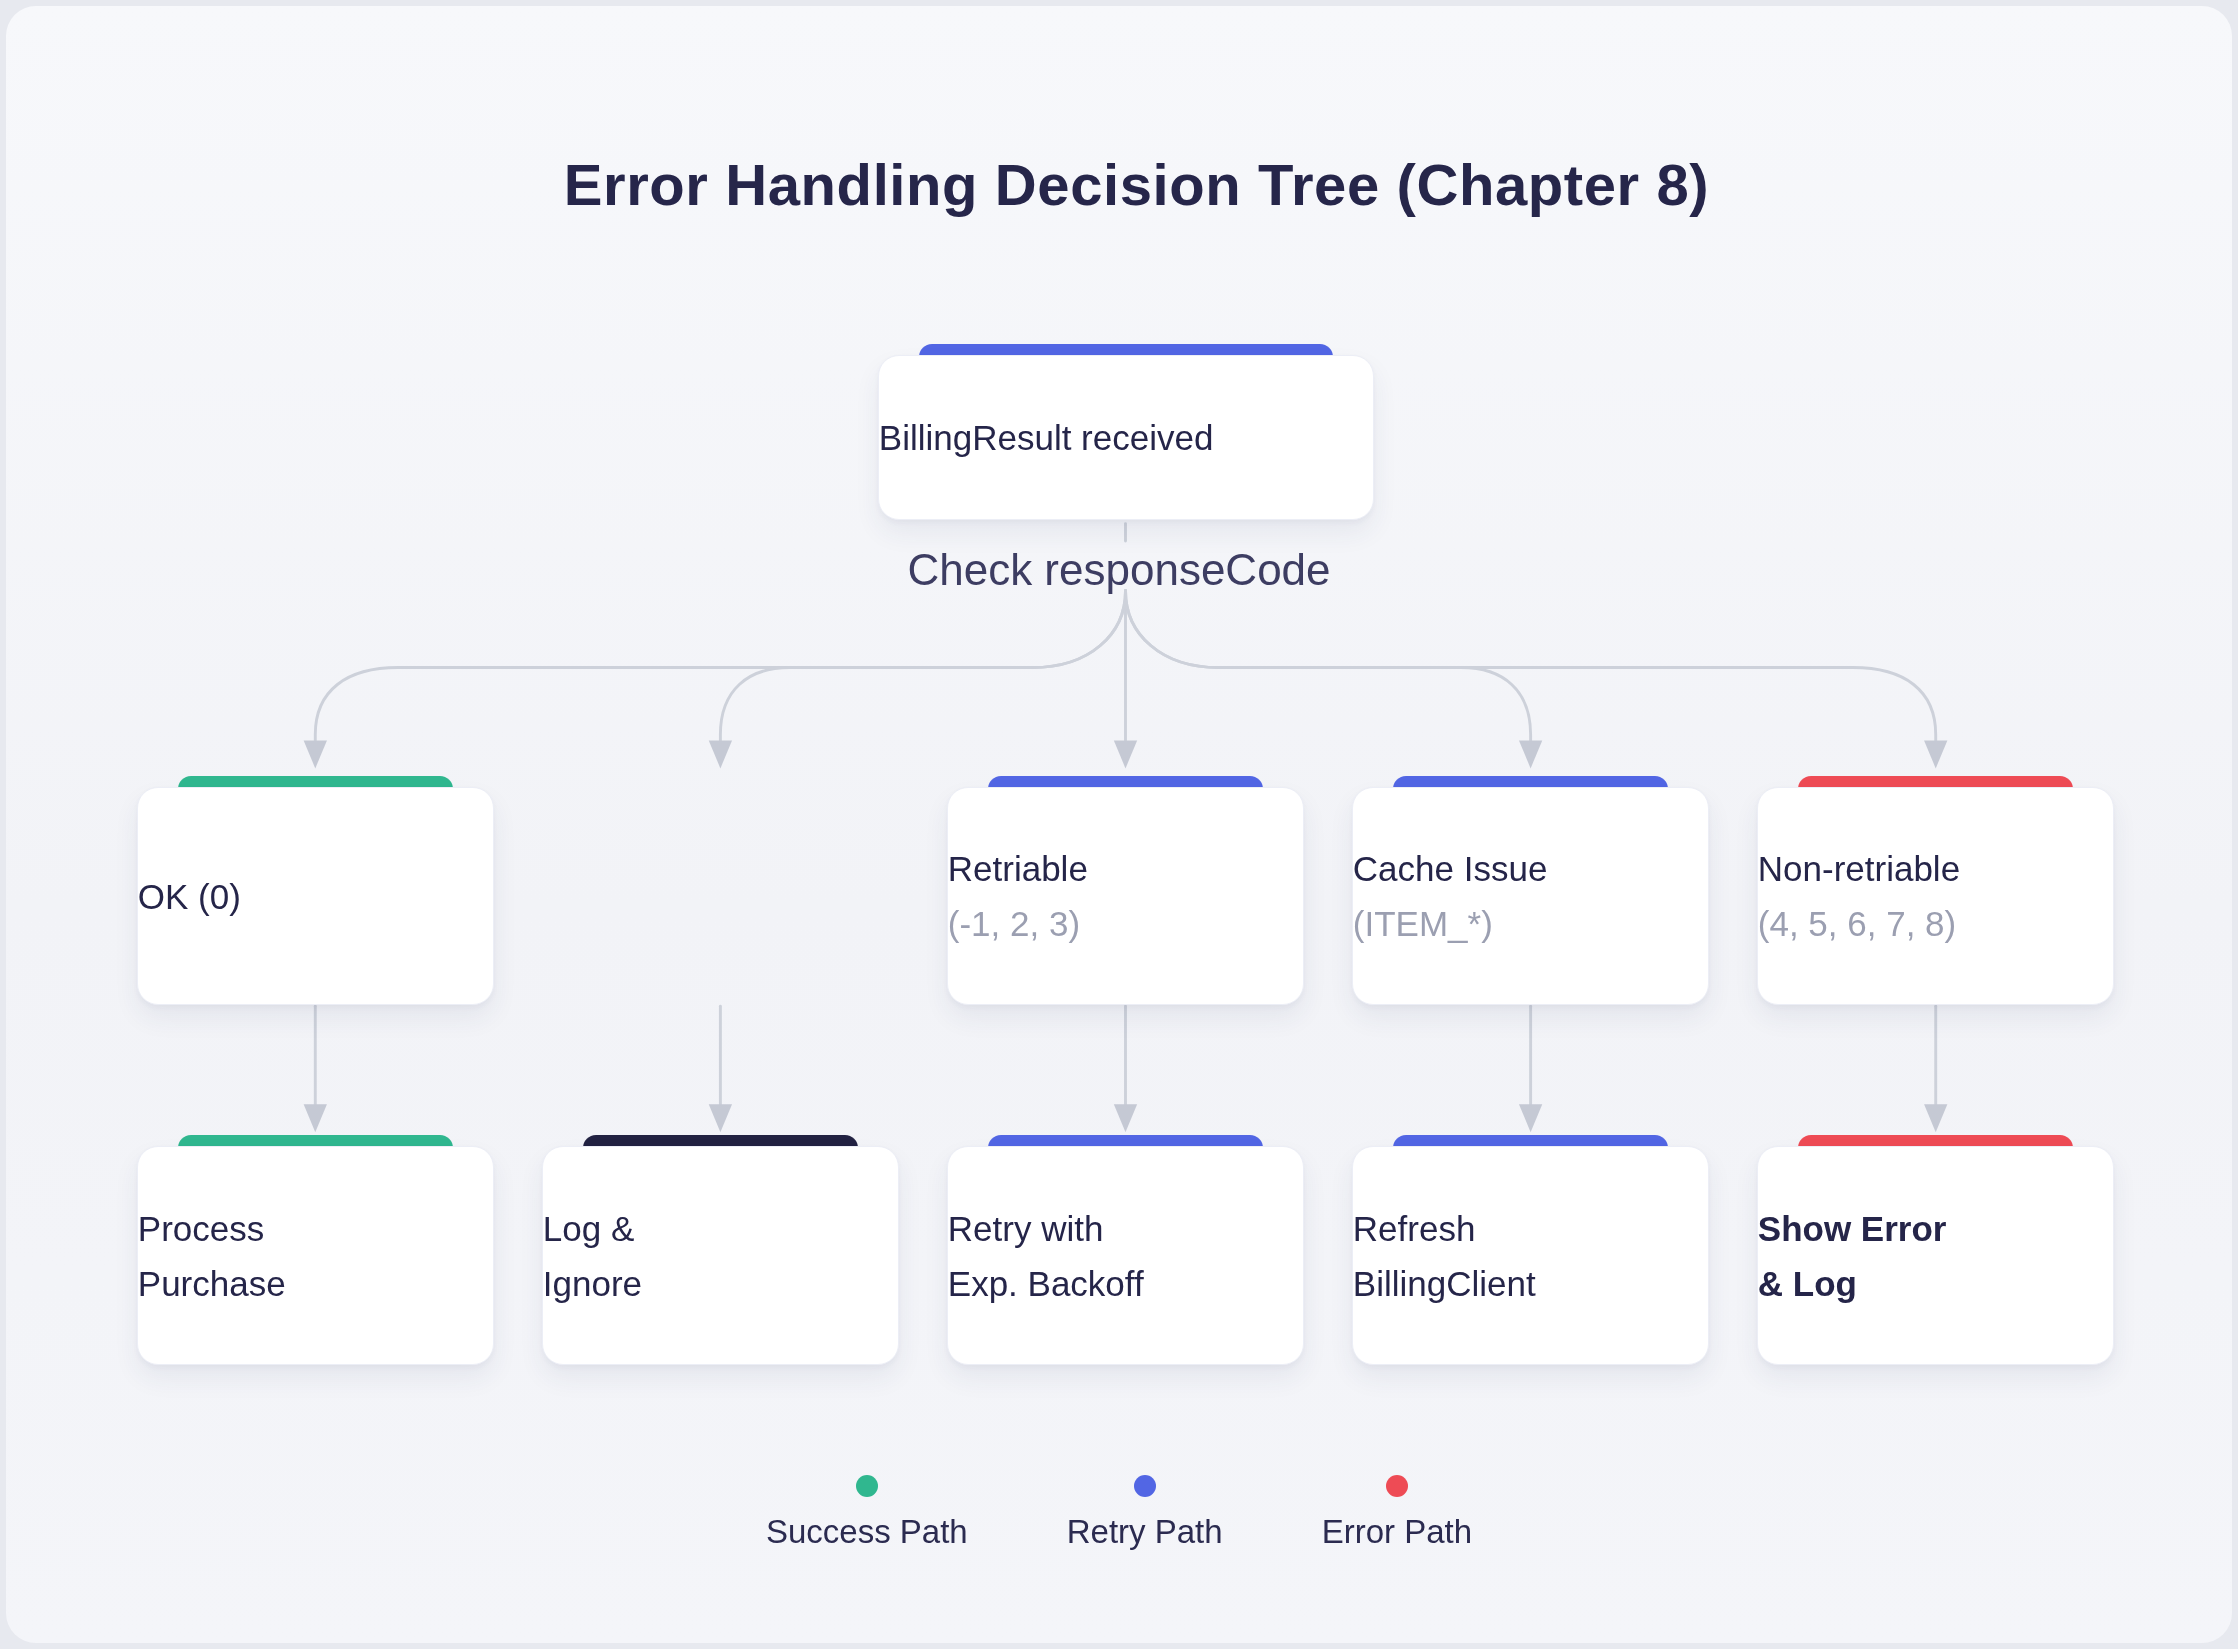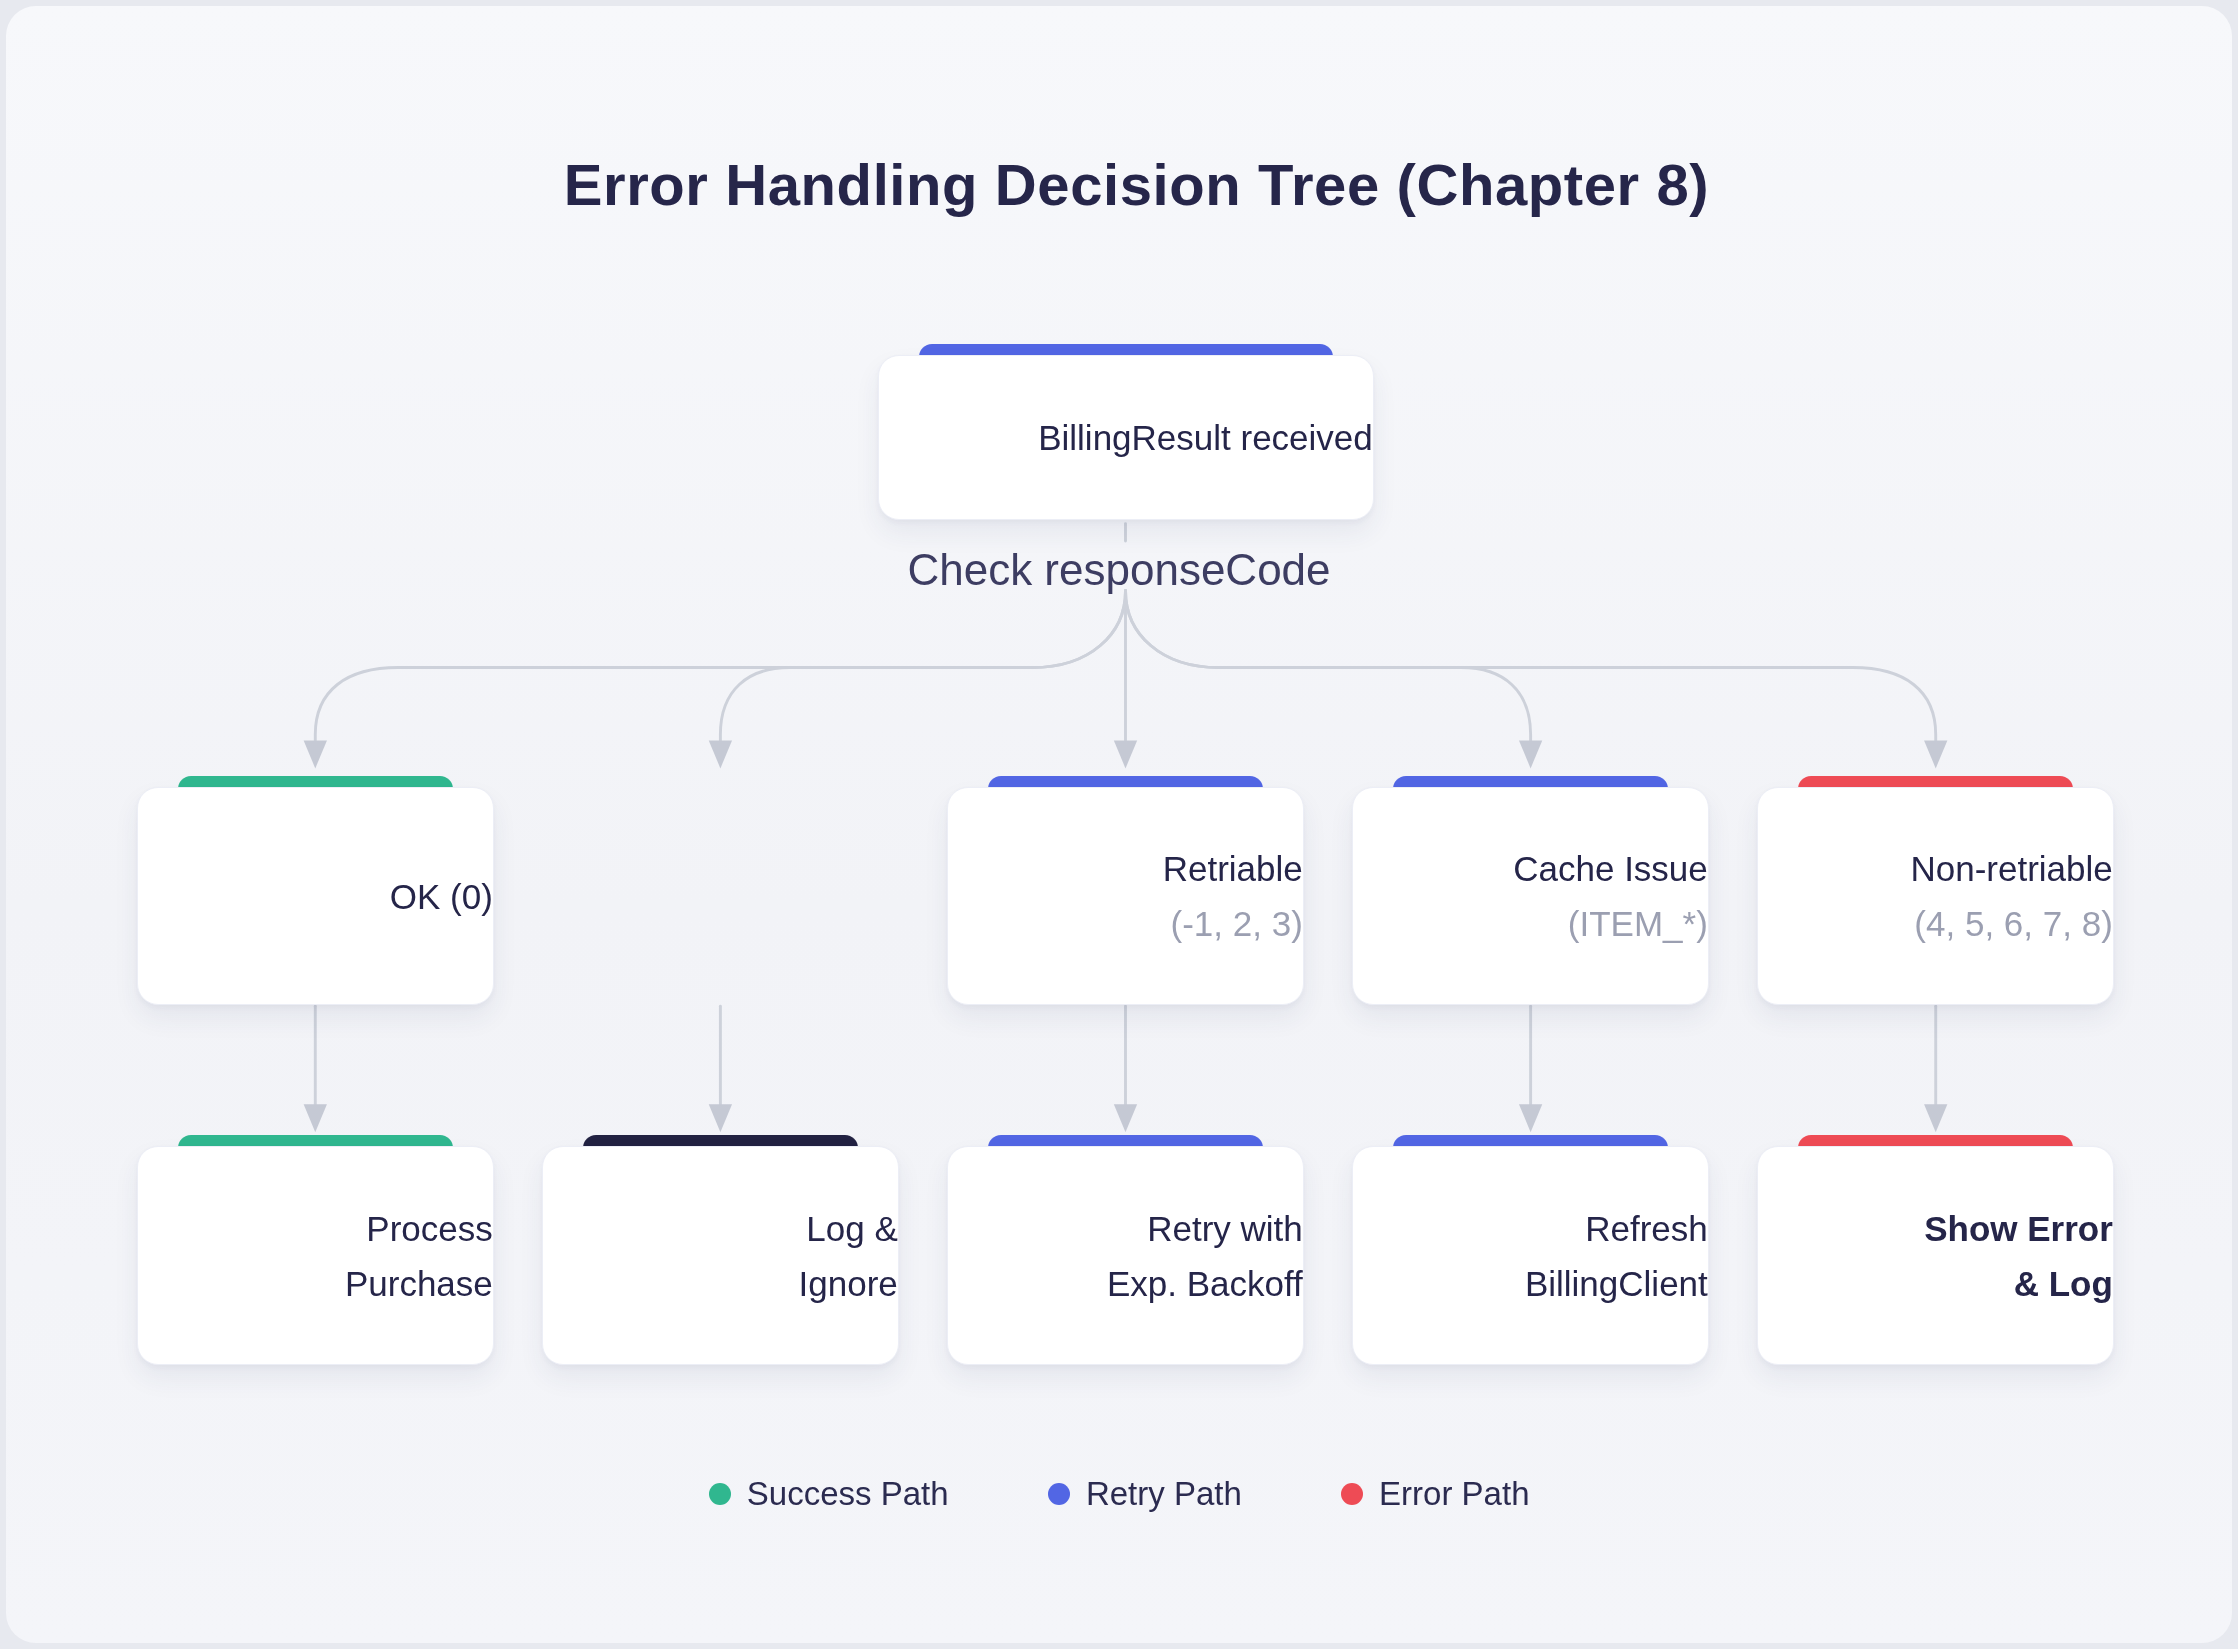--- a/index.html
+++ b/index.html
@@ -58,21 +58,21 @@
   .node .card {
     position: absolute;
     left: 0; right: 0;
     top: 11.7px; bottom: 0;
     background: #ffffff;
     border: 1.2px solid #eceef6;
     border-radius: 21px;
     box-shadow: 0 13px 26px rgba(45, 50, 100, 0.07), 0 2.3px 5.8px rgba(45, 50, 100, 0.04);
     display: flex;
     flex-direction: column;
-    align-items: flex-end;
+    align-items: flex-start;
     justify-content: center;
     text-align: center;
   }
   .node .line {
     display: block;
     font-size: 35px;
     line-height: 55px;
     color: #252549;
     white-space: nowrap;
   }
@@ -92,20 +92,21 @@
     top: 1469px;
     display: flex;
     justify-content: center;
     align-items: center;
     gap: 99px;
   }
   .legend-item {
     display: flex;
     align-items: center;
     gap: 16.3px;
+    flex-direction: column;
   }
   .legend-dot {
     width: 22px;
     height: 22px;
     border-radius: 50%;
     background: #999;
     flex: 0 0 auto;
   }
   .legend-label {
     font-size: 33px;

